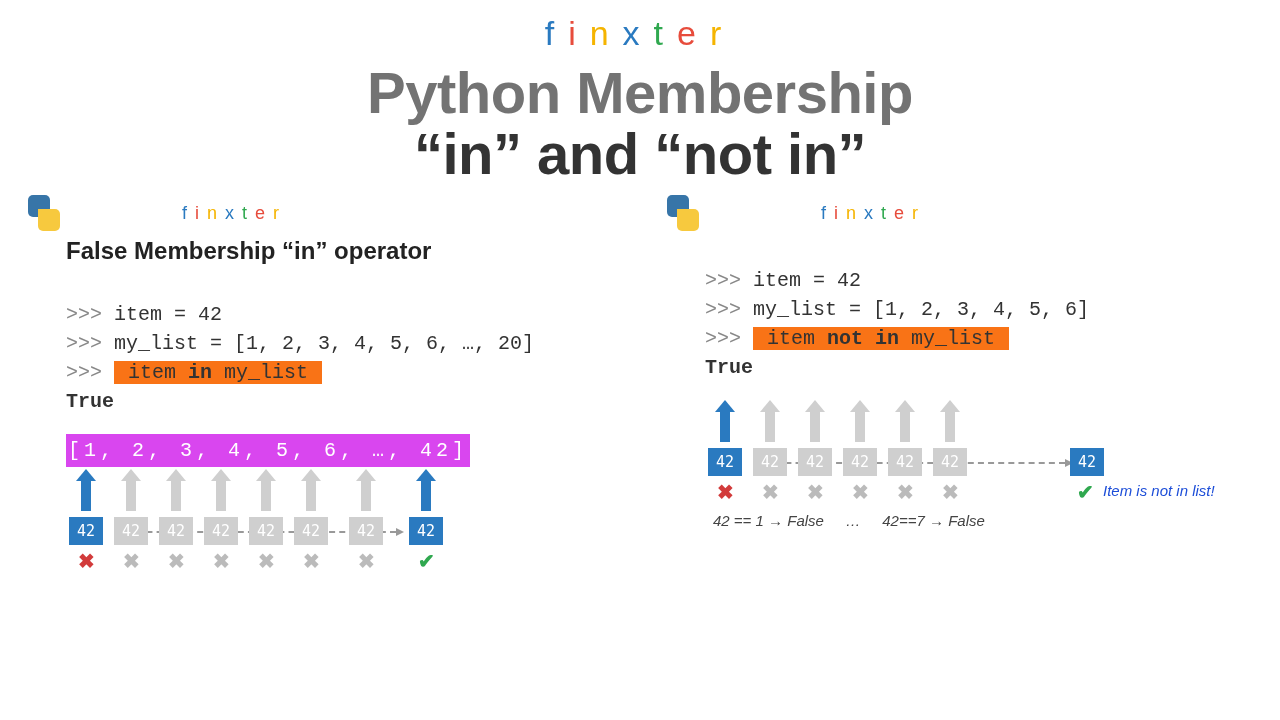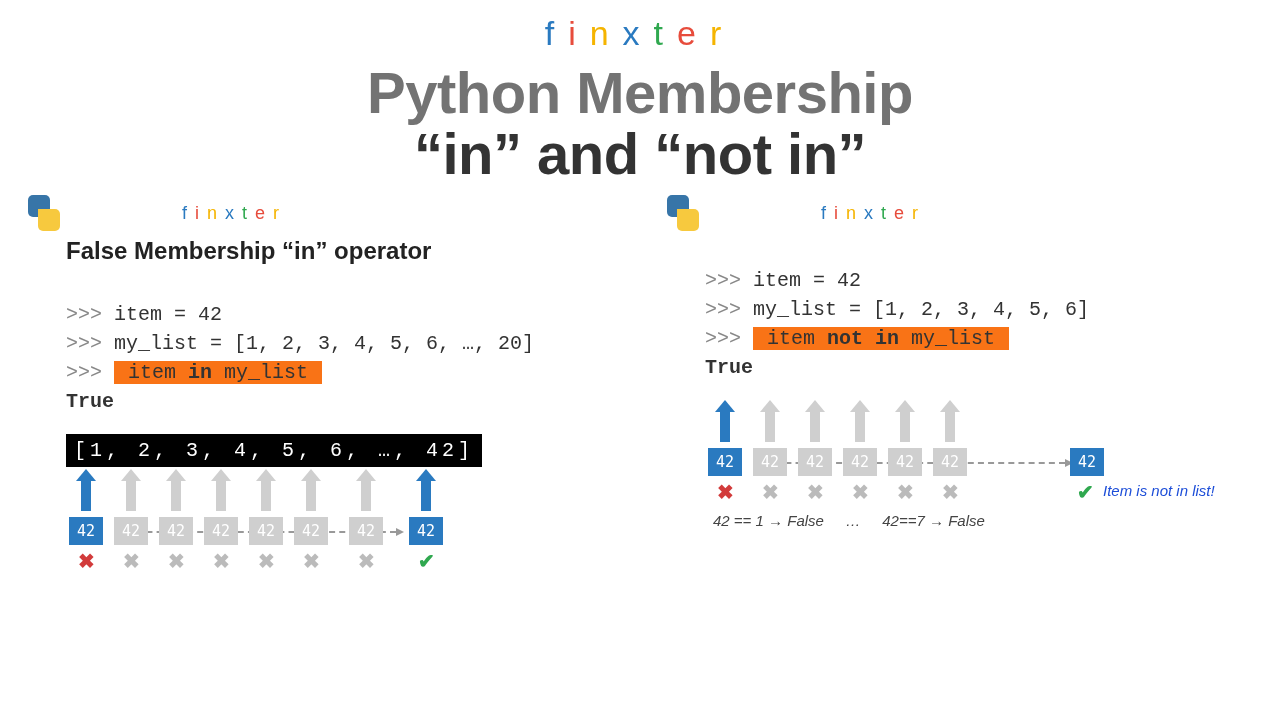--- a/index.html
+++ b/index.html
@@ -99,25 +99,25 @@
     background: #f97316;
     padding: 0 14px;
   }
   .bold { font-weight: 700; }
 
   .diagram {
     margin: 18px 0 0 40px;
     position: relative;
   }
   .listbar {
-    background: #000000;
+    background: #d946ef;
     color: #fff;
     font-family: "Consolas", "Courier New", monospace;
     font-size: 20px;
-    padding: 5px 8px;
+    padding: 5px 2px;
     display: inline-block;
     letter-spacing: 4px;
   }
   .arrow-row {
     position: relative;
     height: 48px;
     margin-top: 2px;
   }
   .up-arrow {
     position: absolute;

